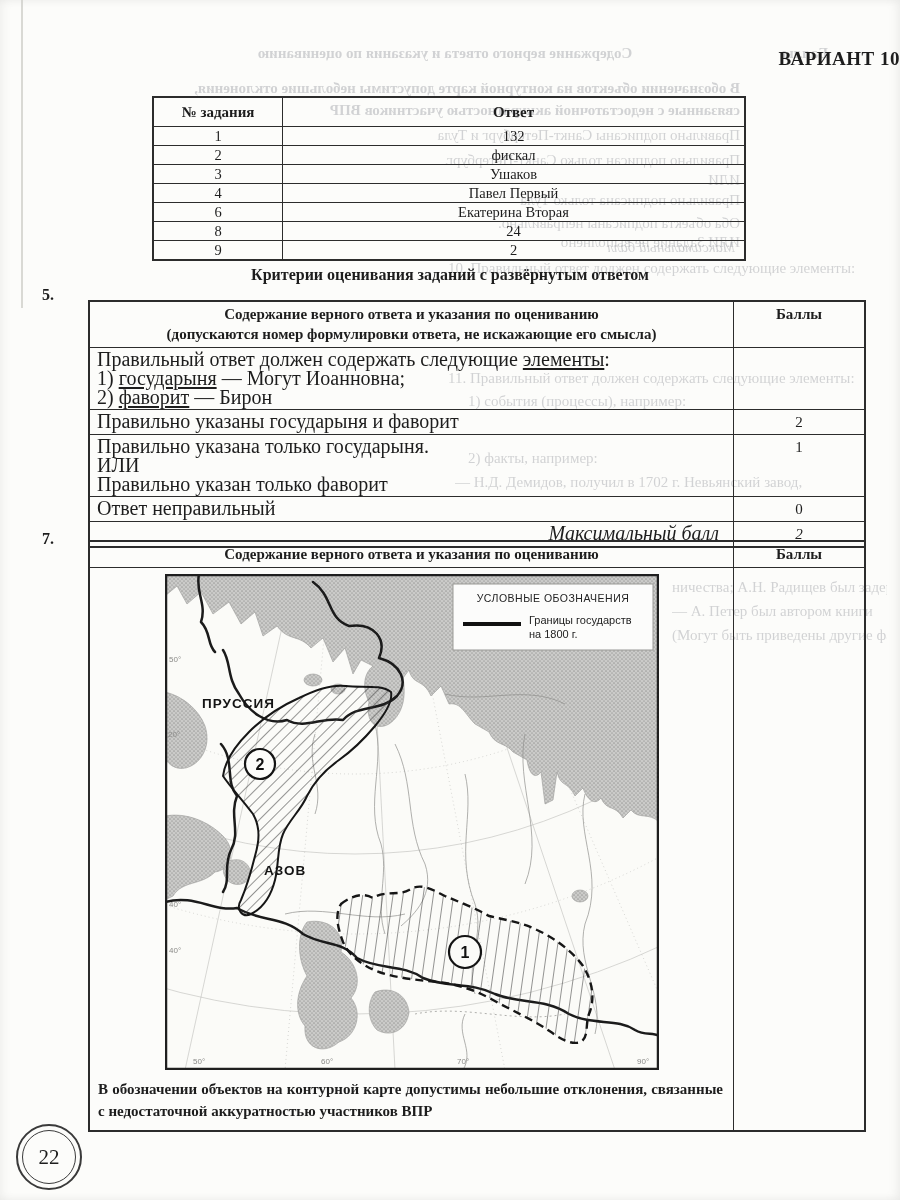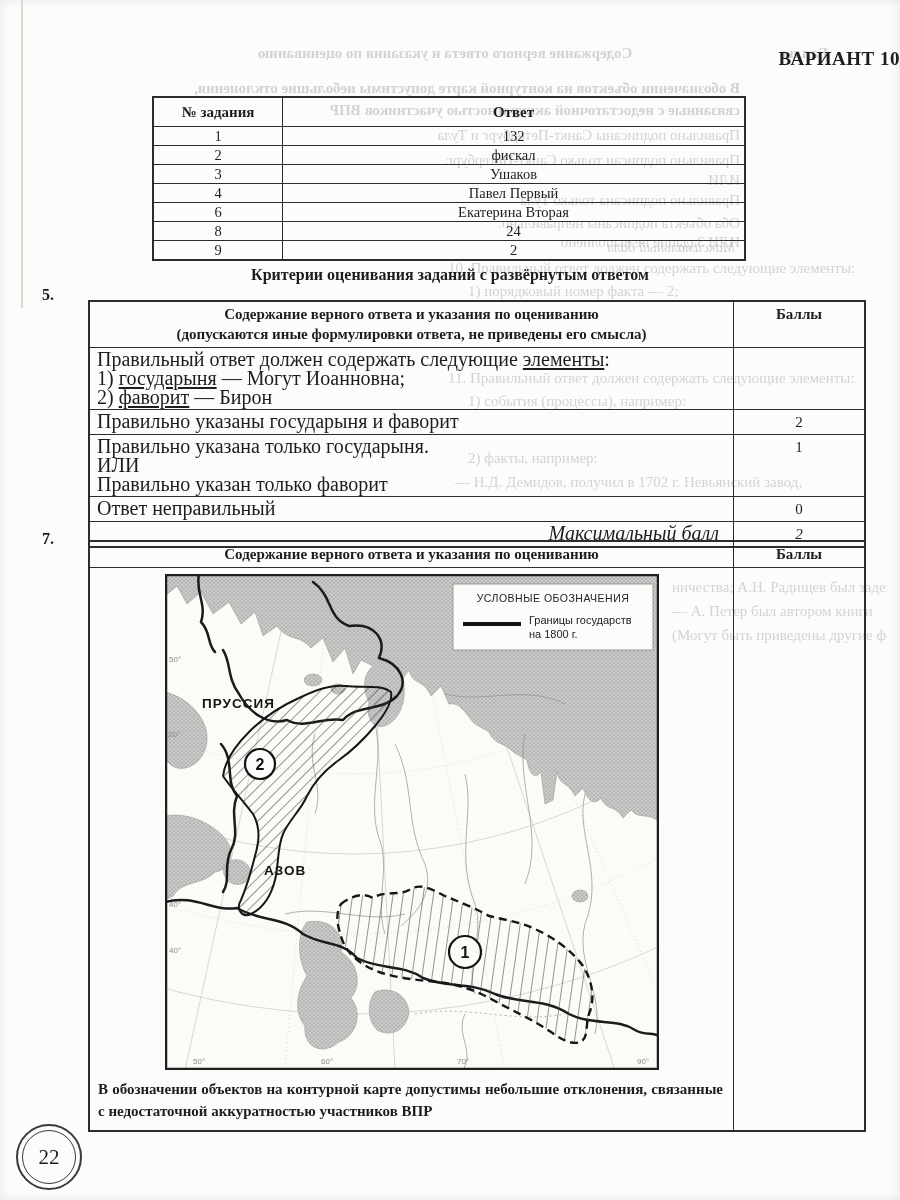--- a/index.html
+++ b/index.html
@@ -62,21 +62,20 @@
   <div class="bt m b" style="left:95px;top:79px;width:645px;">В обозначении объектов на контурной карте допустимы небольшие отклонения,</div>
   <div class="bt m b" style="left:95px;top:101px;width:645px;">связанные с недостаточной аккуратностью участников ВПР</div>
   <div class="bt m" style="left:95px;top:126px;width:645px;">Правильно подписаны Санкт-Петербург и Тула</div>
   <div class="bt m" style="left:95px;top:151px;width:645px;">Правильно подписан только Санкт-Петербург.</div>
   <div class="bt m" style="left:95px;top:171px;width:645px;">ИЛИ</div>
   <div class="bt m" style="left:95px;top:191px;width:645px;">Правильно подписана только Тула</div>
   <div class="bt m" style="left:95px;top:214px;width:645px;">Оба объекта подписаны неправильно.</div>
   <div class="bt m" style="left:95px;top:233px;width:645px;">ИЛИ Задание не выполнено</div>
   <div class="bt m i" style="left:460px;top:238px;width:275px;">Максимальный балл</div>
   <div class="bt" style="left:448px;top:259px;width:435px;">10. Правильный ответ должен содержать следующие элементы:</div>
-  <div class="bt" style="left:468px;top:282px;width:415px;">1) порядковый номер факта — 2;</div>
   <div class="bt" style="left:448px;top:369px;width:435px;">11. Правильный ответ должен содержать следующие элементы:</div>
   <div class="bt" style="left:468px;top:392px;width:415px;">1) события (процессы), например:</div>
   <div class="bt" style="left:468px;top:449px;width:415px;">2) факты, например:</div>
   <div class="bt" style="left:455px;top:473px;width:425px;">— Н.Д. Демидов, получил в 1702 г. Невьянский завод,</div>
   <div class="bt" style="left:672px;top:578px;width:215px;">ничества; А.Н. Радищев был задержан в Петер</div>
   <div class="bt" style="left:672px;top:602px;width:215px;">— А. Петер был автором книги</div>
   <div class="bt" style="left:672px;top:626px;width:215px;">(Могут быть приведены другие факты.)</div>
 
   <div class="title">ВАРИАНТ 10</div>
 
@@ -118,21 +117,21 @@
     </table>
 
   <div class="crit-head">Критерии оценивания заданий с развёрнутым ответом</div>
 
   <div class="secnum" style="top:286px;">5.</div>
   <table class="crit" style="top:300px;">
     <tbody>
         <tr class="hdr">
       <td>
         <div>Содержание верного ответа и указания по оцениванию</div>
-        <div>(допускаются иные формулировки ответа, не приведены его смысла)</div>
+        <div>(допускаются номер формулировки ответа, не искажающие его смысла)</div>
       </td>
       <td class="pts">Баллы</td>
     </tr>
     <tr>
       <td>
         <div><span>Правильный ответ должен содержать следующие </span><span class="u">элементы</span><span>:</span></div>
         <div><span>1) </span><span class="u">государыня</span><span> — Могут Иоанновна;</span></div>
         <div><span>2) </span><span class="u">фаворит</span><span> — Бирон</span></div>
       </td>
       <td class="pts"></td>

